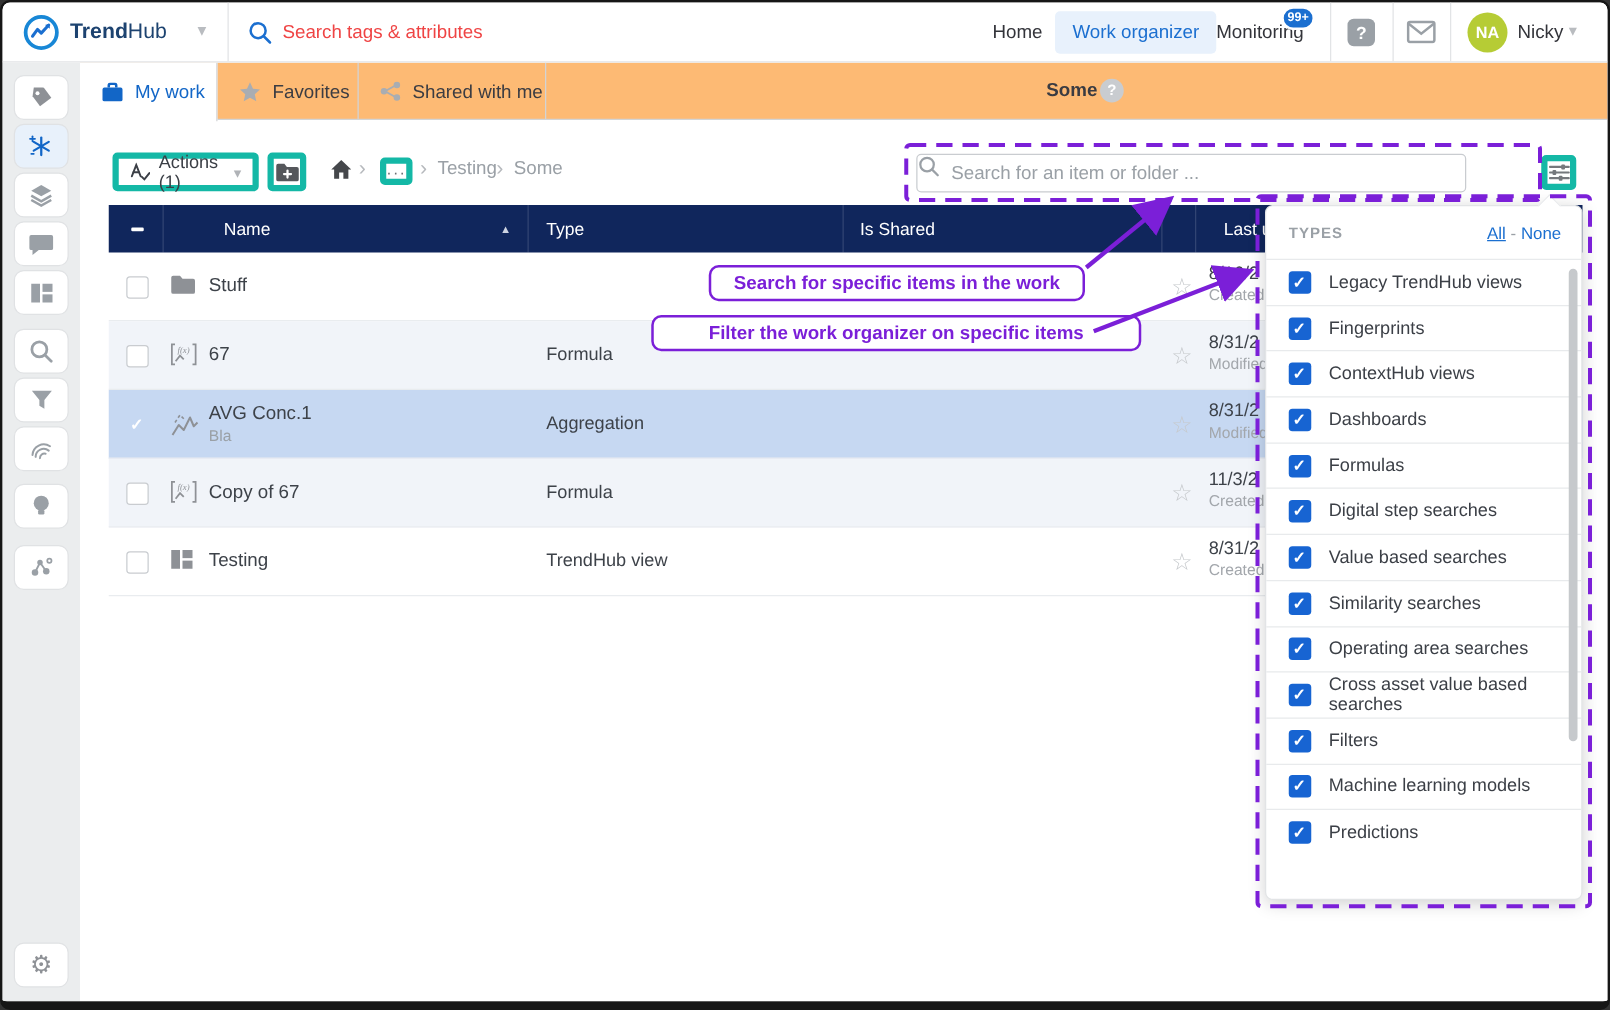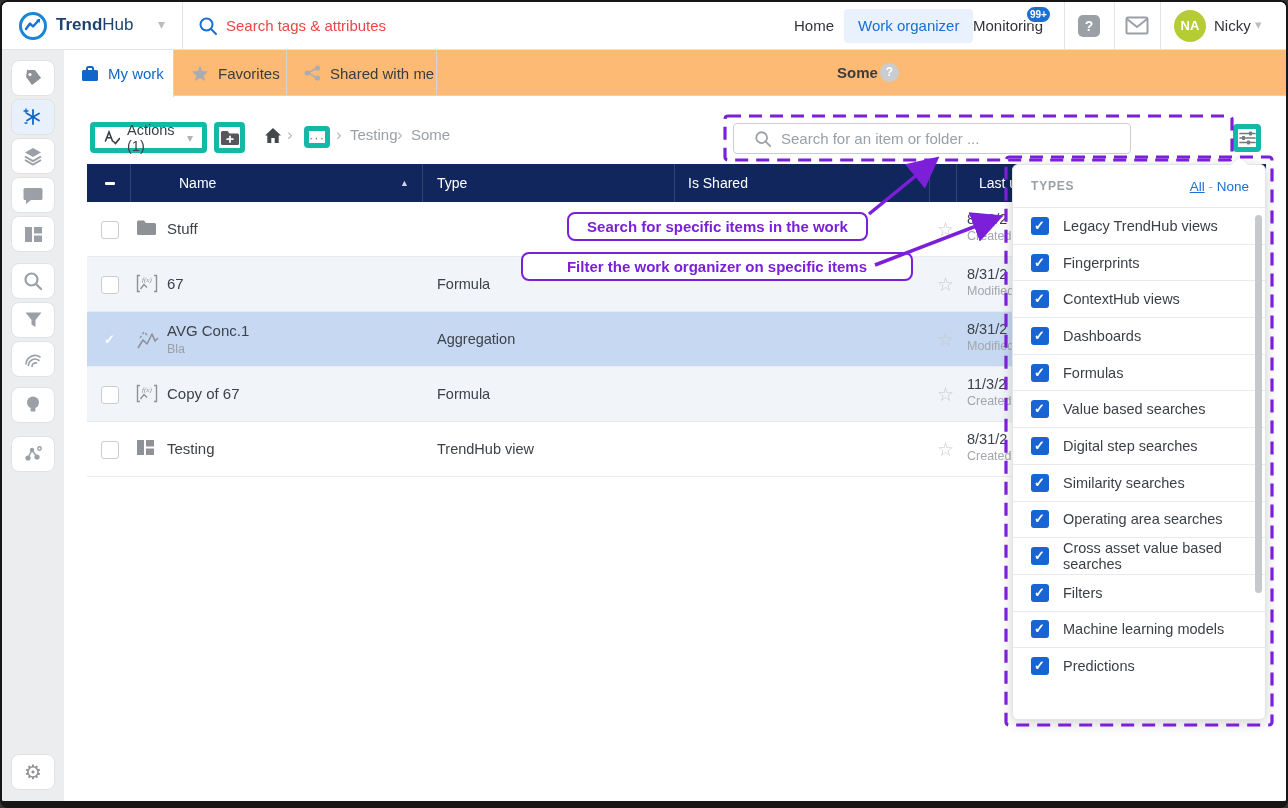--- a/index.html
+++ b/index.html
@@ -43,21 +43,21 @@
 
   .btn { border:5px solid #14b8a6; background:#fff; border-radius:4px; display:flex; align-items:center; cursor:pointer; }
   .actions-btn { position:absolute; left:26px; top:26px; width:117px; height:31px; padding:0 9px; gap:7px; font-size:14.5px; color:#3b3f46; }
   .actions-chev { color:#b0b3b7; font-size:12px; margin-left:2px; }
   .newfolder-btn { position:absolute; left:150px; top:26px; width:31px; height:31px; justify-content:center; }
   .crumb-home { position:absolute; left:200px; top:31px; cursor:pointer; }
   .crumb-sep { position:absolute; top:29px; color:#b6b9bd; font-size:17px; }
   .crumb-ell { position:absolute; left:240px; top:30px; width:26px; height:22px; justify-content:center; font-size:13px; color:#6b6e73; letter-spacing:1px; }
   .crumb-tx { position:absolute; top:30px; font-size:15px; color:#9aa0a6; cursor:pointer; }
 
-  .search-wrap { position:absolute; left:669px; top:27px; width:398px; height:31px; border:1px solid #c9ccd0; border-radius:4px; background:#fff; display:flex; align-items:center; padding-left:20px; gap:9px; }
+  .search-wrap { position:absolute; left:669px; top:27px; width:440px; height:31px; border:1px solid #c9ccd0; border-radius:4px; background:#fff; display:flex; padding-left:0; gap:9px; }
   .search-wrap input { border:none; outline:none; flex:1; font-size:15px; font-family:"Liberation Sans",sans-serif; color:#3b3f46; background:transparent; }
   .search-wrap input::placeholder { color:#9aa0a6; }
   .sliders-btn { position:absolute; left:1169px; top:28px; width:28px; height:28px; justify-content:center; }
 
   
   .table { position:absolute; left:23px; top:68px; width:1179px; }
   .thead { position:relative; height:38px; background:#10265c; color:#fff; font-size:14px; }
   .thead .hcell { position:absolute; top:11px; }
   .thead .hdiv { position:absolute; top:0; bottom:0; width:1px; background:rgba(255,255,255,.14); }
   .sort-asc { position:absolute; left:313px; top:14px; font-size:9px; color:#cdd4e2; }
@@ -488,25 +488,25 @@
     <div class="fitem">
         <span class="cb blue check"></span>
         <span>Dashboards</span>
       </div>
     <div class="fitem">
         <span class="cb blue check"></span>
         <span>Formulas</span>
       </div>
     <div class="fitem">
         <span class="cb blue check"></span>
+        <span>Digital step searches</span>
+      </div>
+    <div class="fitem">
+        <span class="cb blue check"></span>
         <span>Value based searches</span>
-      </div>
-    <div class="fitem">
-        <span class="cb blue check"></span>
-        <span>Digital step searches</span>
       </div>
     <div class="fitem">
         <span class="cb blue check"></span>
         <span>Similarity searches</span>
       </div>
     <div class="fitem">
         <span class="cb blue check"></span>
         <span>Operating area searches</span>
       </div>
     <div class="fitem">

